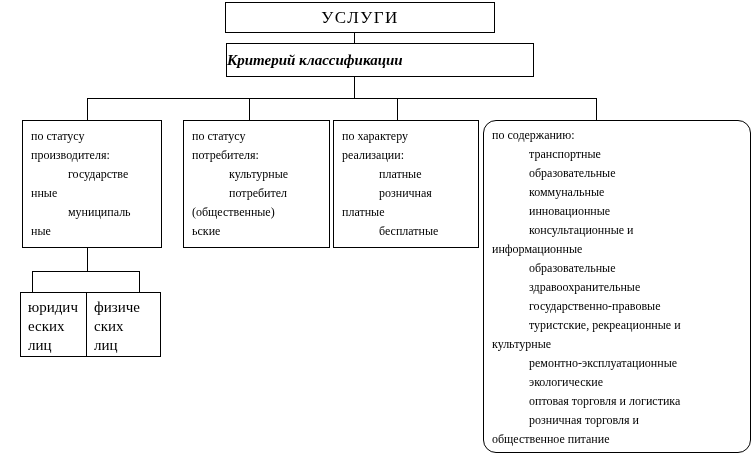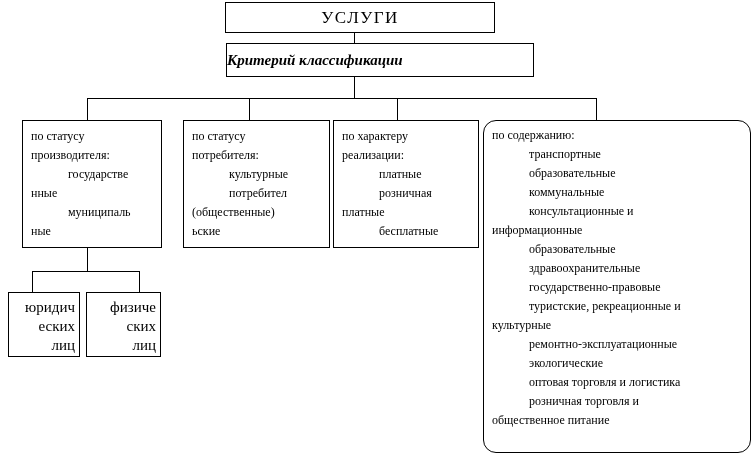--- a/index.html
+++ b/index.html
@@ -39,22 +39,22 @@
   }
   .cat-1 { left: 22px;  top: 120px; width: 140px; height: 128px; }
   .cat-2 { left: 183px; top: 120px; width: 147px; height: 128px; }
   .cat-3 { left: 333px; top: 120px; width: 146px; height: 128px; }
   .cat-4 { left: 483px; top: 120px; width: 268px; height: 333px; padding-top: 5px; border-radius: 13px; }
   .leaf {
     font-size: 15px;
     line-height: 19px;
     padding: 5px 4px 0 7px;
   }
-  .leaf-1 { left: 8px;  top: 292px; width: 72px; height: 65px; text-align: right; }
-  .leaf-2 { left: 86px; top: 292px; width: 75px; height: 65px; text-align: right; }
+  .leaf-1 { left: 20px;  top: 292px; width: 72px; height: 65px; }
+  .leaf-2 { left: 86px; top: 292px; width: 75px; height: 65px; }
   .ln { white-space: nowrap; }
   .ind { padding-left: 37px; }
   .cline {
     position: absolute;
     background: #000000;
   }
 </style>
 </head>
 <body>
 
@@ -102,20 +102,21 @@
       <div class="ln ind">платные</div>
       <div class="ln ind">розничная</div>
       <div class="ln">платные</div>
       <div class="ln ind">бесплатные</div>
     </div>
   <div class="box cat cat-4">
       <div class="ln">по содержанию:</div>
       <div class="ln ind">транспортные</div>
       <div class="ln ind">образовательные</div>
       <div class="ln ind">коммунальные</div>
+      <div class="ln ind">инновационные</div>
       <div class="ln ind">консультационные и</div>
       <div class="ln">информационные</div>
       <div class="ln ind">образовательные</div>
       <div class="ln ind">здравоохранительные</div>
       <div class="ln ind">государственно-правовые</div>
       <div class="ln ind">туристские, рекреационные и</div>
       <div class="ln">культурные</div>
       <div class="ln ind">ремонтно-эксплуатационные</div>
       <div class="ln ind">экологические</div>
       <div class="ln ind">оптовая торговля и логистика</div>

